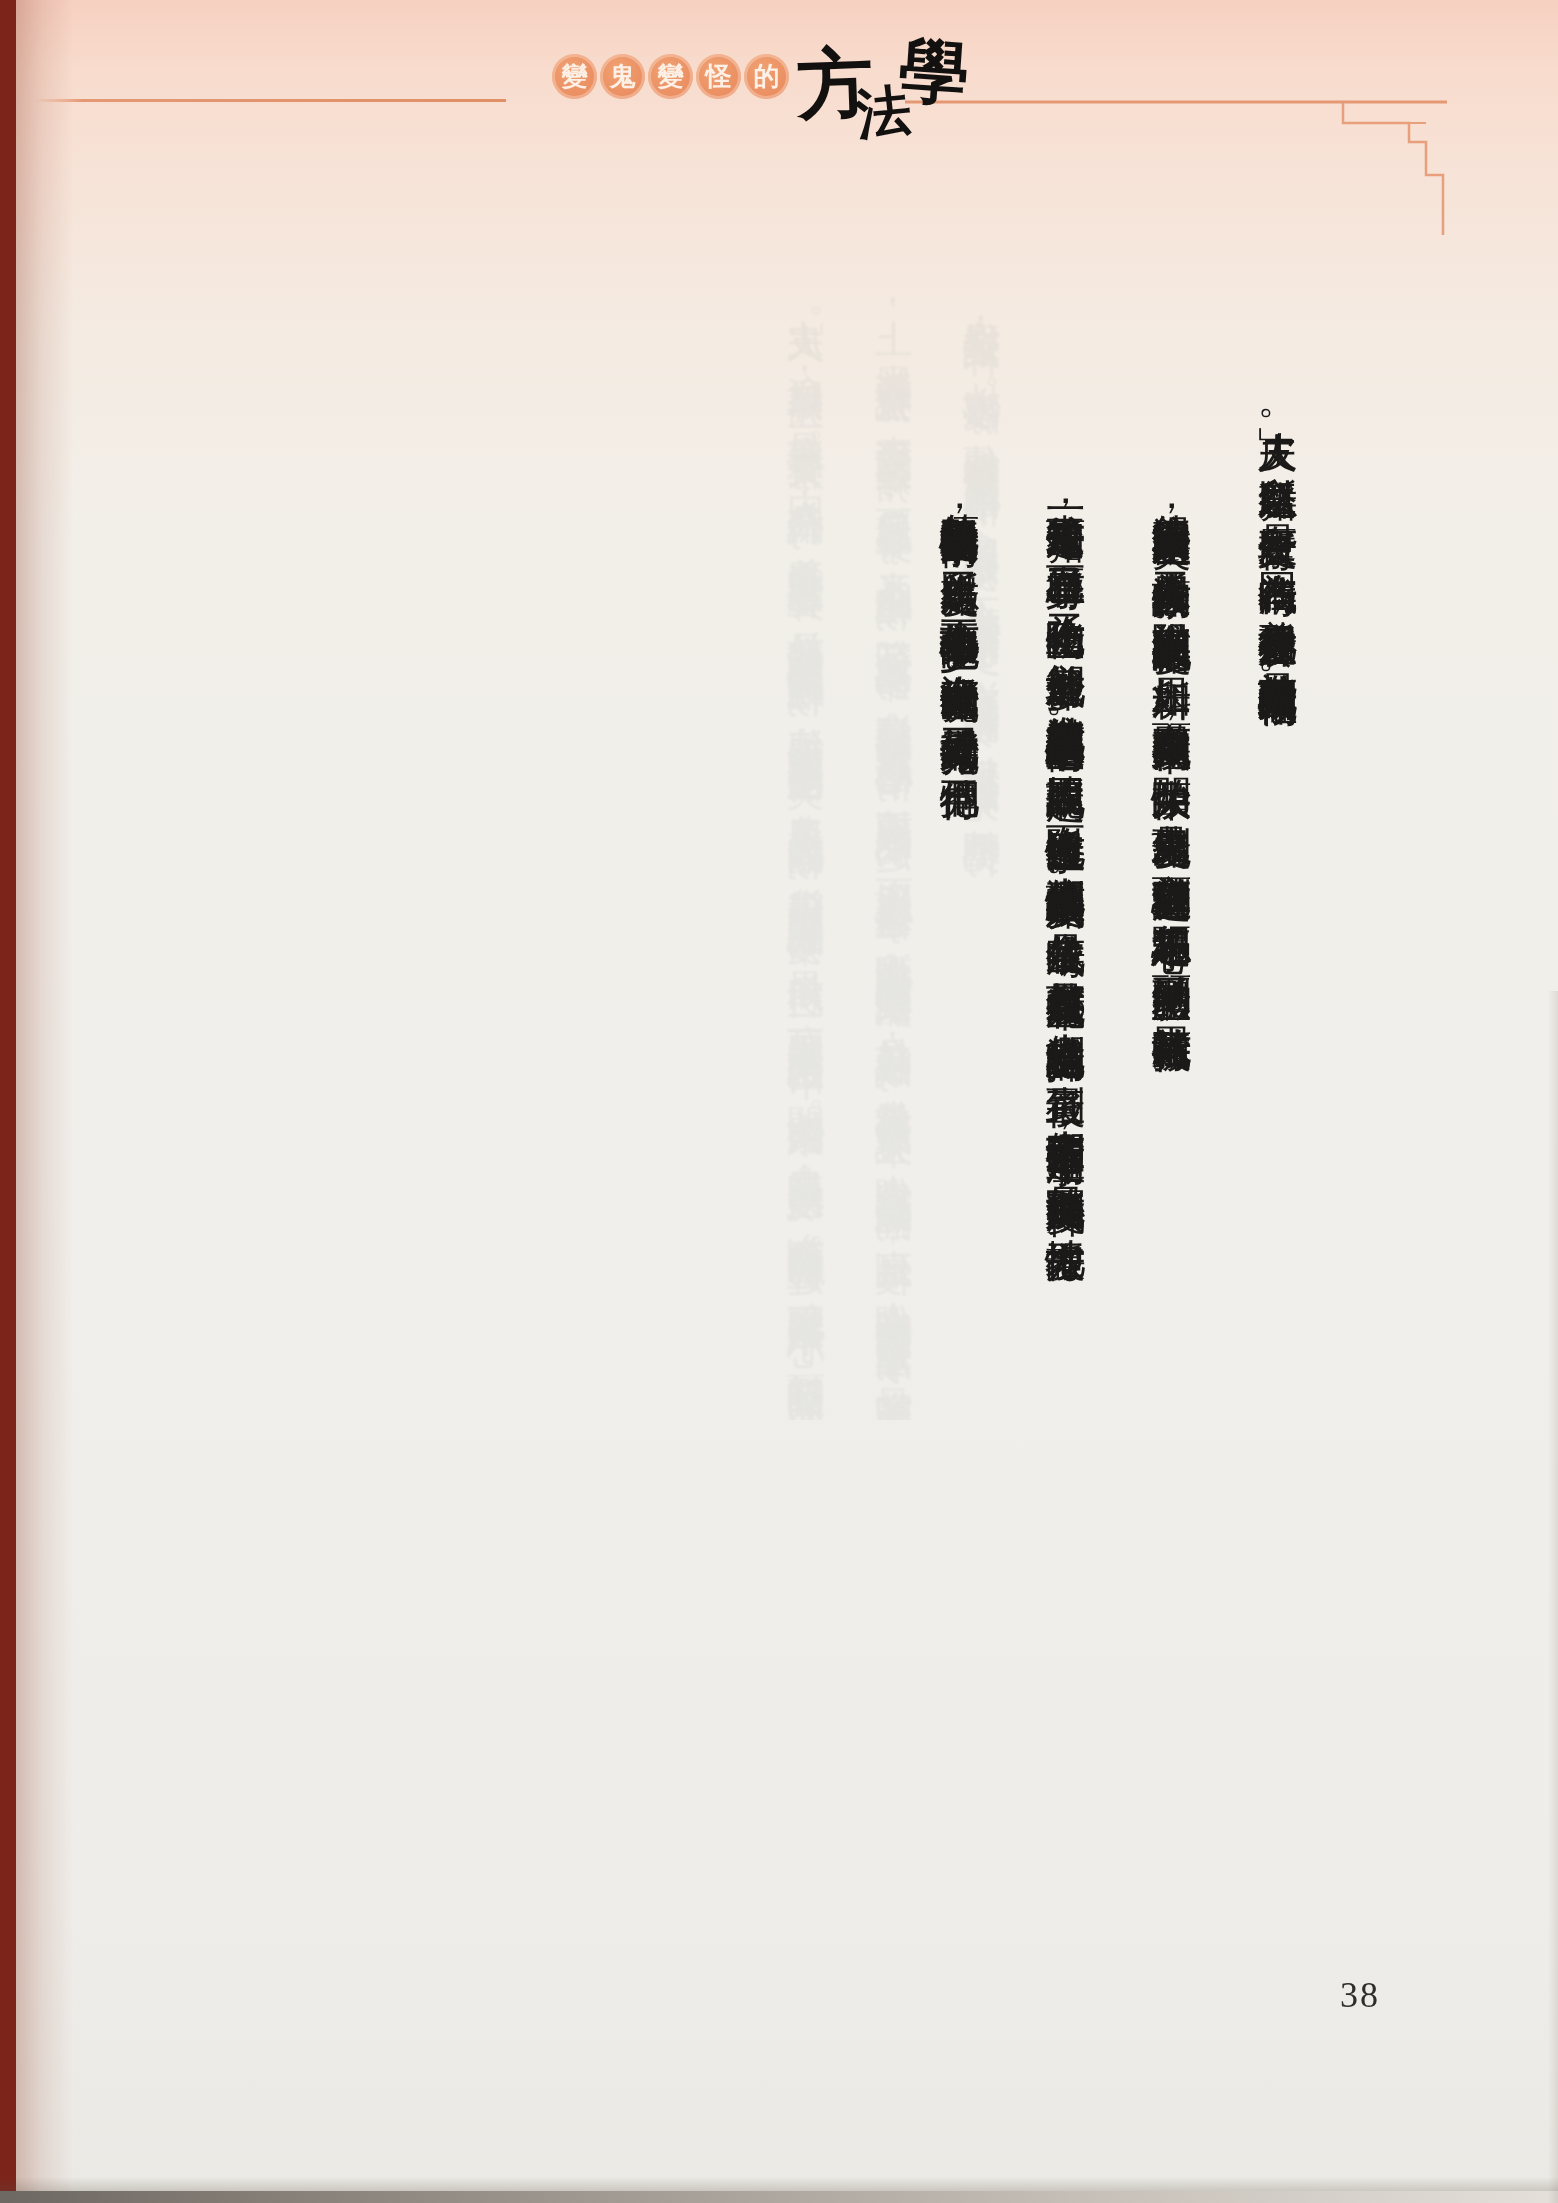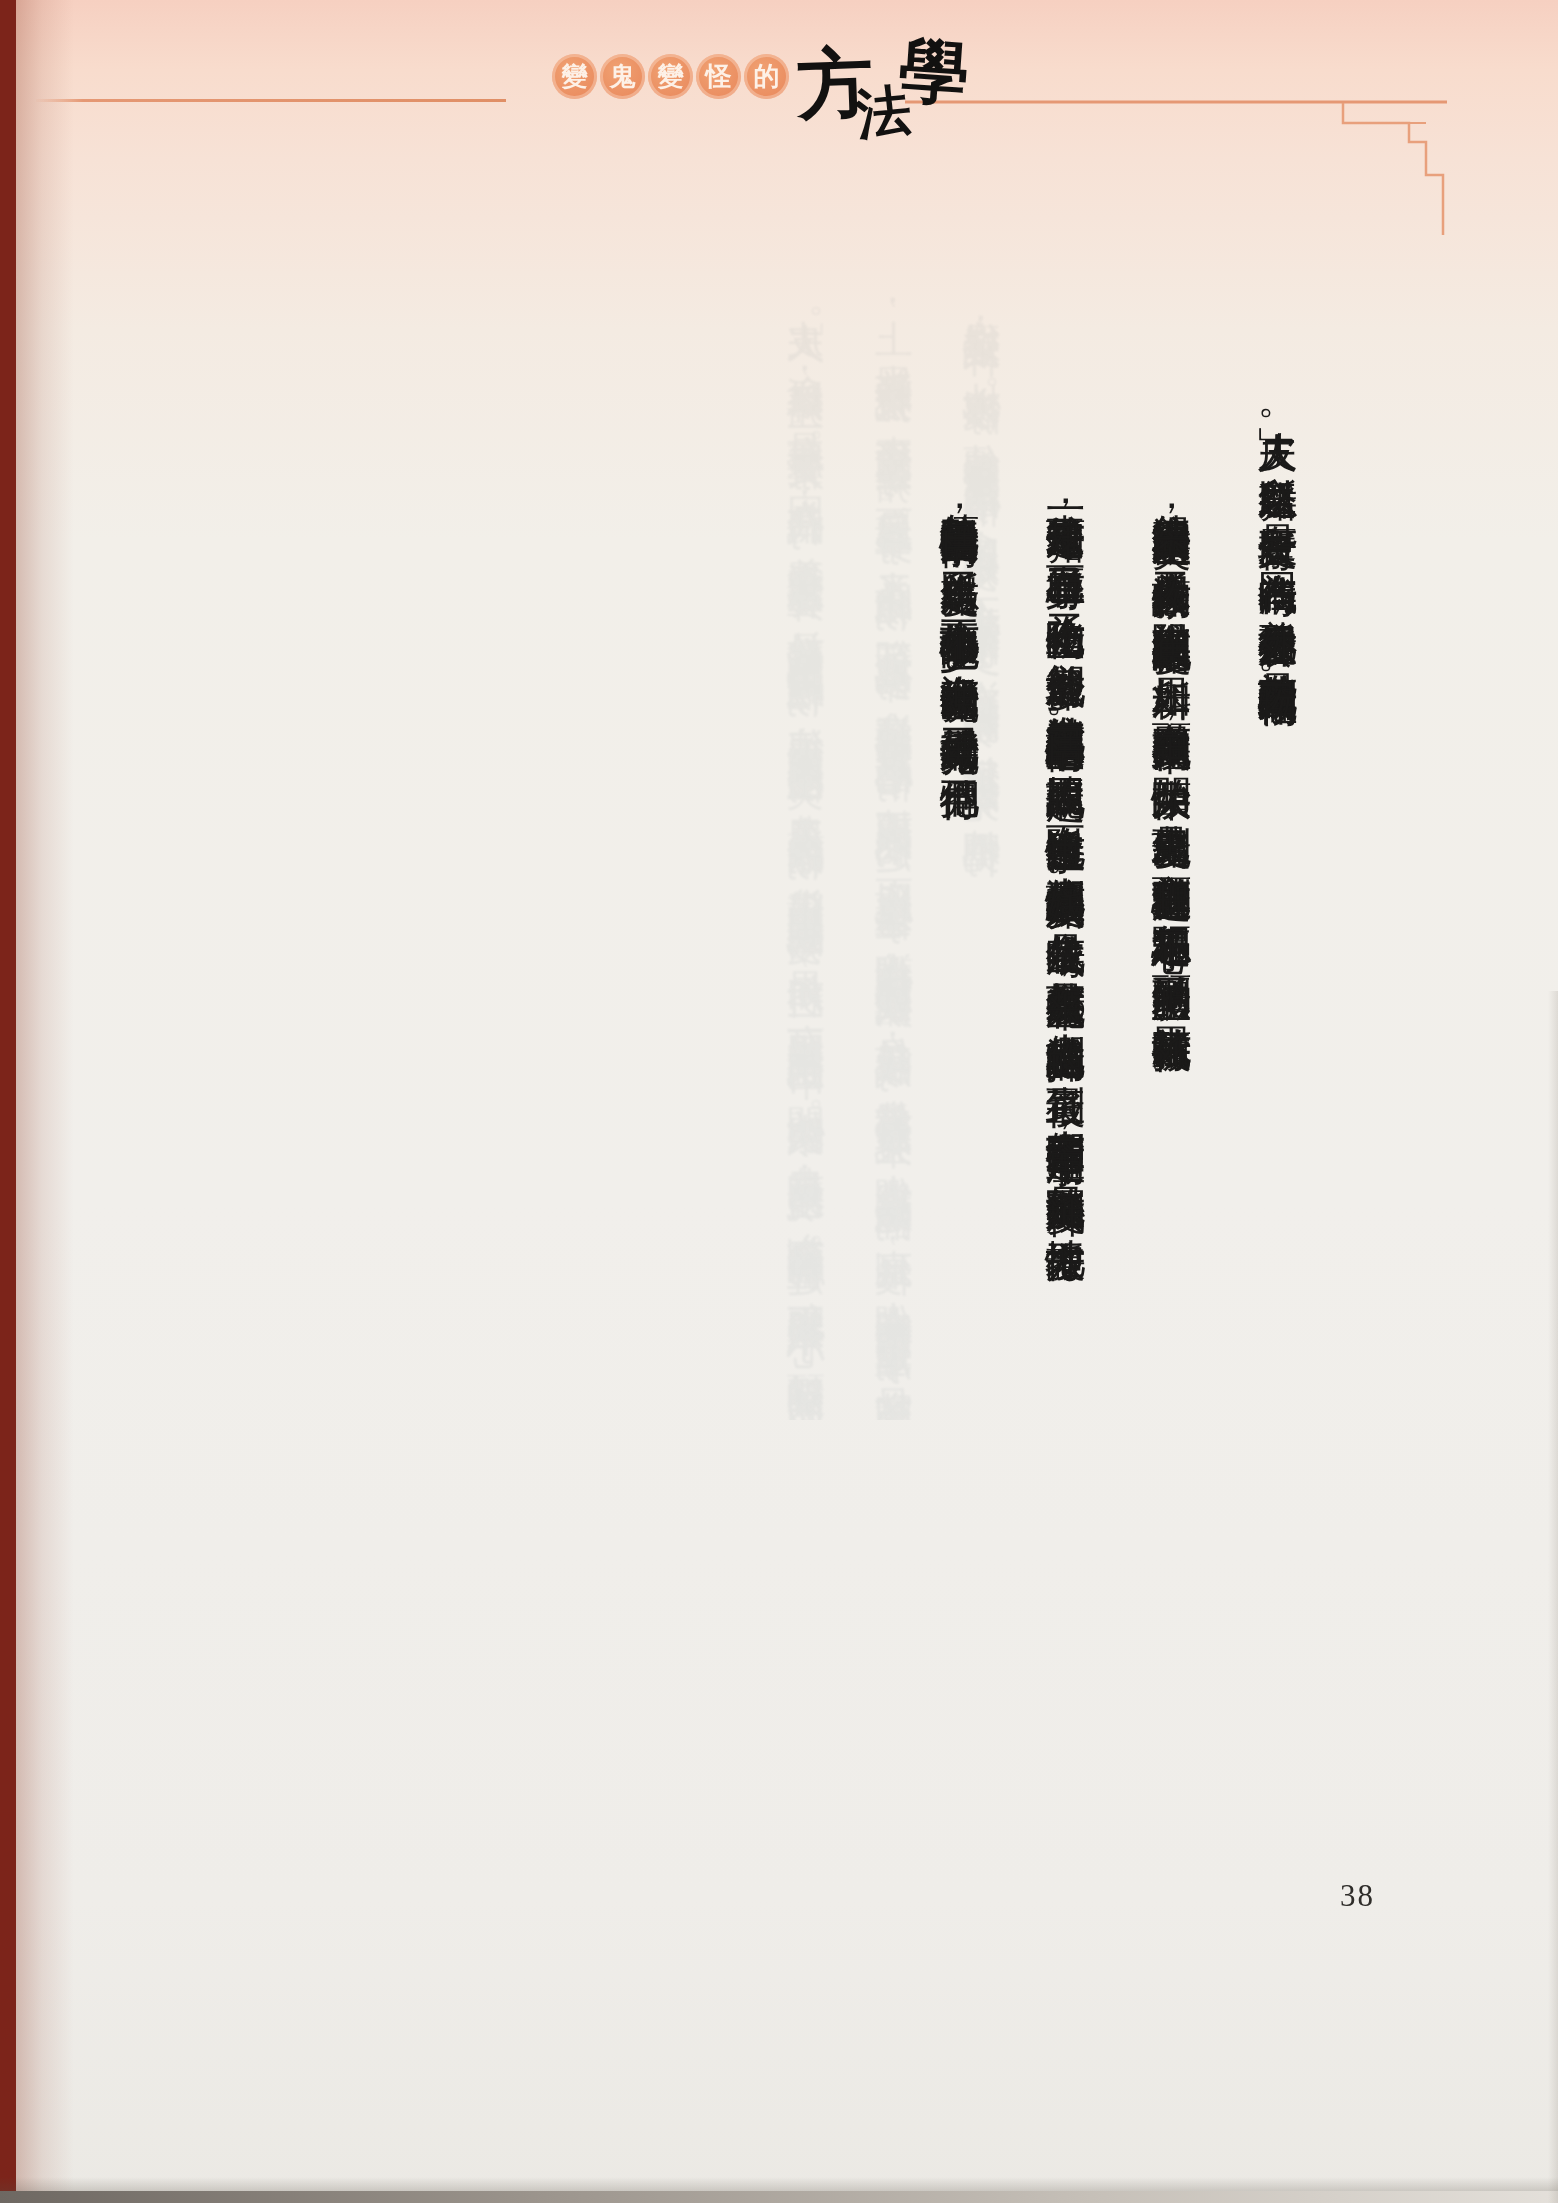--- a/index.html
+++ b/index.html
@@ -72,22 +72,22 @@
     position:absolute;top:400px;right:241px;height:1480px;
     writing-mode:vertical-rl;text-orientation:upright;
     font-size:40px;letter-spacing:1px;line-height:80px;
     color:#1b1a19;
   }
   .para{margin:0;text-indent:82px;}
   .para.no-indent{text-indent:0;}
   .para + .para{margin-block-start:26px;}
   
   .page-number{
-    position:absolute;left:1340px;top:1878px;
-    font-size:31px;letter-spacing:2px;color:#2f2d2a;font-family:Liberation Serif, serif;
+    position:absolute;left:1340px;top:1974px;
+    font-size:36px;letter-spacing:2px;color:#2f2d2a;font-family:Liberation Serif, serif;
   }
 </style>
 </head>
 <body>
 
 <div class="page">
 
   <div class="spine"></div>
   <div class="gutter"></div>
 

